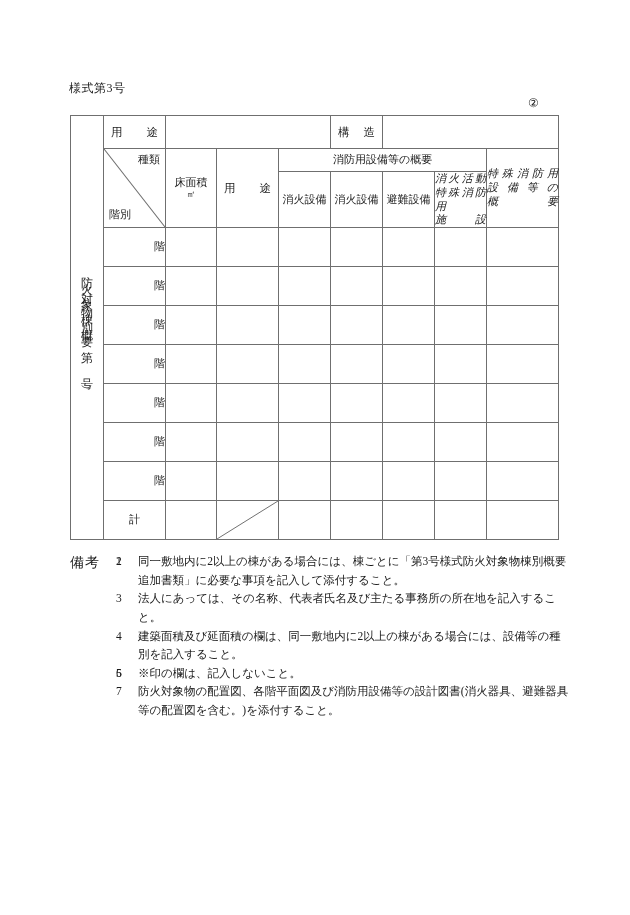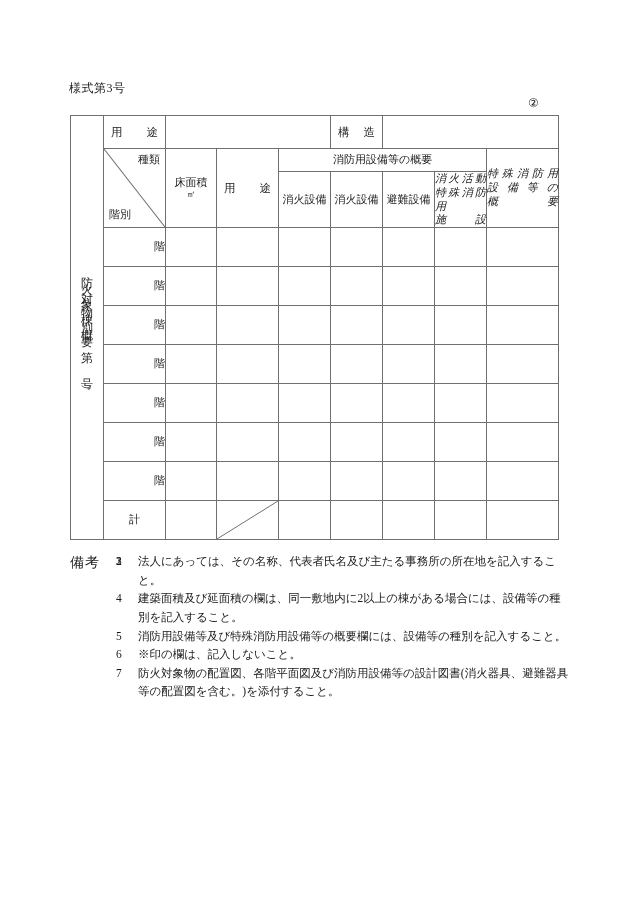--- a/index.html
+++ b/index.html
@@ -365,30 +365,30 @@
     </tbody>
   </table>
 
   <div class="remarks">
     <div class="remarks-head">備考</div>
     <ol class="remarks-list">
       <li>
         <span class="num">1</span>
       </li>
       <li>
-        <span class="num">2</span>
+        <span class="num">2</span><span>同一敷地内に2以上の棟がある場合には、棟ごとに「第3号様式防火対象物棟別概要追加書類」に必要な事項を記入して添付すること。</span>
       </li>
       <li>
         <span class="num">3</span><span>法人にあっては、その名称、代表者氏名及び主たる事務所の所在地を記入すること。</span>
       </li>
       <li>
         <span class="num">4</span><span>建築面積及び延面積の欄は、同一敷地内に2以上の棟がある場合には、設備等の種別を記入すること。</span>
       </li>
       <li>
-        <span class="num">5</span><span>消防用設備等及び特殊消防用設備等の概要欄には、設備等の種別を記入すること。</span>
+        <span class="num">5</span>
       </li>
       <li>
         <span class="num">6</span><span>※印の欄は、記入しないこと。</span>
       </li>
       <li>
         <span class="num">7</span><span>防火対象物の配置図、各階平面図及び消防用設備等の設計図書(消火器具、避難器具等の配置図を含む。)を添付すること。</span>
       </li>
     </ol>
   </div>
 

